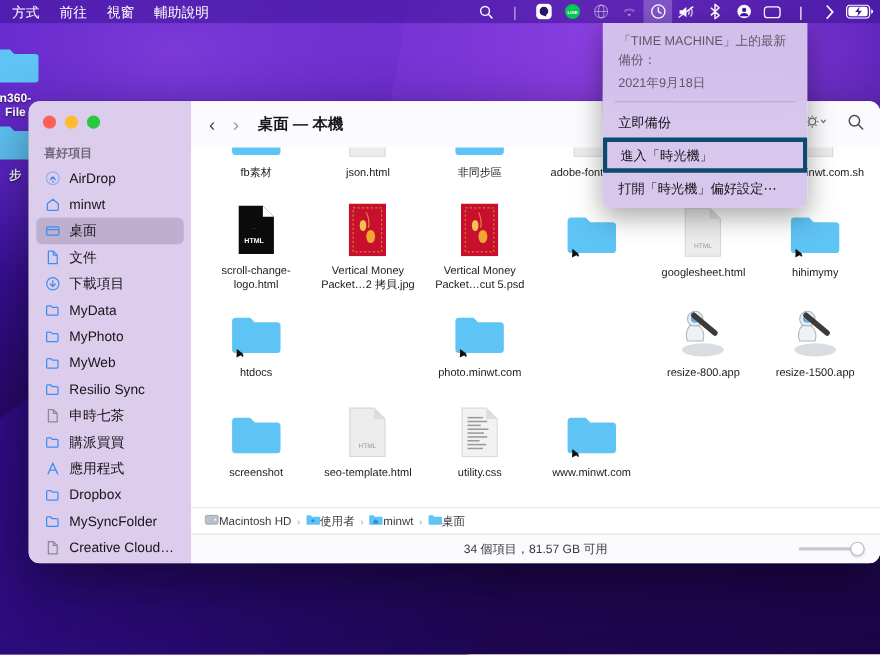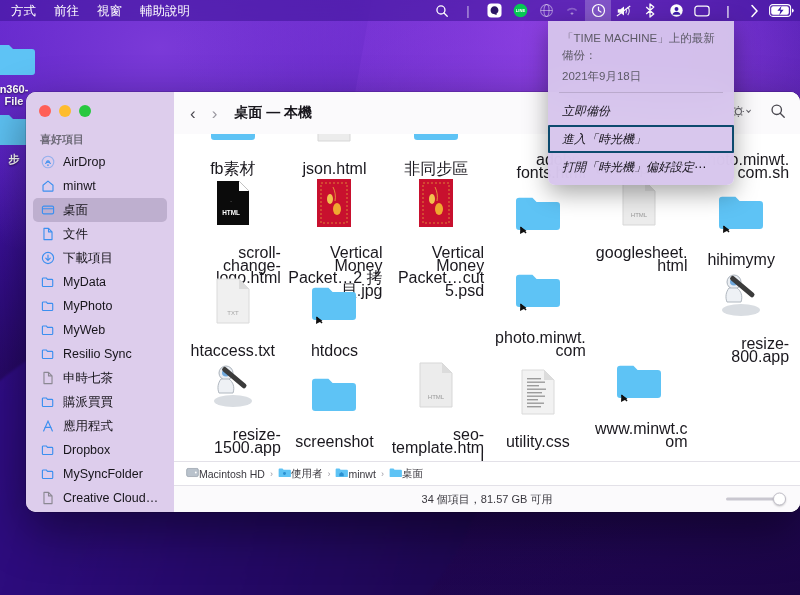--- a/index.html
+++ b/index.html
@@ -157,23 +157,23 @@
     top: -50px;
   }
   .file-cell {
     height: 91px;
     display: flex; flex-direction: column;
     align-items: center; justify-content: flex-start;
     padding-top: 4px;
   }
   .file-icon { height: 56px; display: flex; align-items: flex-end; justify-content: center; }
   .file-name {
-    font-size: 16px; line-height: 12.5px;
-    text-align: right; color: #1a181e;
-    margin-top: 20px;
+    font-size: 10px; line-height: 12.5px;
+    text-align: center; color: #1a181e;
+    margin-top: 8px;
     max-width: 96px;
     word-break: break-word;
   }
 
   
   #pathbar {
     height: 24px; flex: 0 0 24px;
     border-top: 1px solid #e3e1e8;
     display: flex; align-items: center;
     padding-left: 12px; gap: 5px;
@@ -218,24 +218,24 @@
     color: #1b1920;
     overflow: hidden;
   }
   .tm-info {
     padding: 2px 14px; color: #5d5a67;
     font-size: 11.5px; line-height: 17px;
   }
   .tm-div { height: 1px; background: rgba(0,0,0,.13); margin: 5px 11px; }
   .tm-item {
     padding: 4px 14px; line-height: 18px;
-    font-size: 12px; color: #15131a; font-style: italic;
+    font-size: 12px; color: #15131a;
   }
   .tm-item.outlined {
-    border: 2px solid #0c4a6e;
+    border: 4px solid #0c4a6e;
     margin: 1px 0;
     padding: 3px 12px;
     border-radius: 1px;
   }
 
   
   #watermark {
     position: absolute; right: 8px; bottom: 8px;
     padding: 5px 13px 6px;
     background: linear-gradient(90deg, #3a0a6e 0%, #4d0f85 55%, #5a1296 100%);
@@ -692,30 +692,20 @@
                   <path d="M2 6a3.2 3.2 0 013.2-3.2h13.2L22.6 7h20.2A3.2 3.2 0 0146 10.2v21.6A3.2 3.2 0 0142.8 35H5.2A3.2 3.2 0 012 31.8z" fill="#5ec3f5"></path>
                   <path d="M6 39l.4-7.4 6 4.2z" fill="#111"></path>
                   <path d="M6.5 32.2L12 38" stroke="#111" stroke-width="1.5"></path>
                 </svg>
             </div>
             <div class="file-name">hihimymy</div>
           </div>
 
           <div class="file-cell">
             <div class="file-icon">
-              <svg width="38" height="48" viewBox="0 0 38 48">
-                  <path d="M3 2h22l10 10v34H3z" fill="#f0f0f0" stroke="#dadada"></path>
-                  <path d="M25 2v10h10" fill="#dcdcdc"></path>
-                  <text x="19" y="38" font-size="6" fill="#a5a5a5" text-anchor="middle" font-family="Liberation Sans, sans-serif">TXT</text>
-                </svg>
-            </div>
-            <div class="file-name">htaccess.txt</div>
-          </div>
-          <div class="file-cell">
-            <div class="file-icon">
               <svg width="48" height="40" viewBox="0 0 48 40">
                   <path d="M2 6a3.2 3.2 0 013.2-3.2h13.2L22.6 7h20.2A3.2 3.2 0 0146 10.2v21.6A3.2 3.2 0 0142.8 35H5.2A3.2 3.2 0 012 31.8z" fill="#5ec3f5"></path>
                   <path d="M6 39l.4-7.4 6 4.2z" fill="#111"></path>
                   <path d="M6.5 32.2L12 38" stroke="#111" stroke-width="1.5"></path>
                 </svg>
             </div>
             <div class="file-name">htdocs</div>
           </div>
           <div class="file-cell">
             <div class="file-icon"></div>

